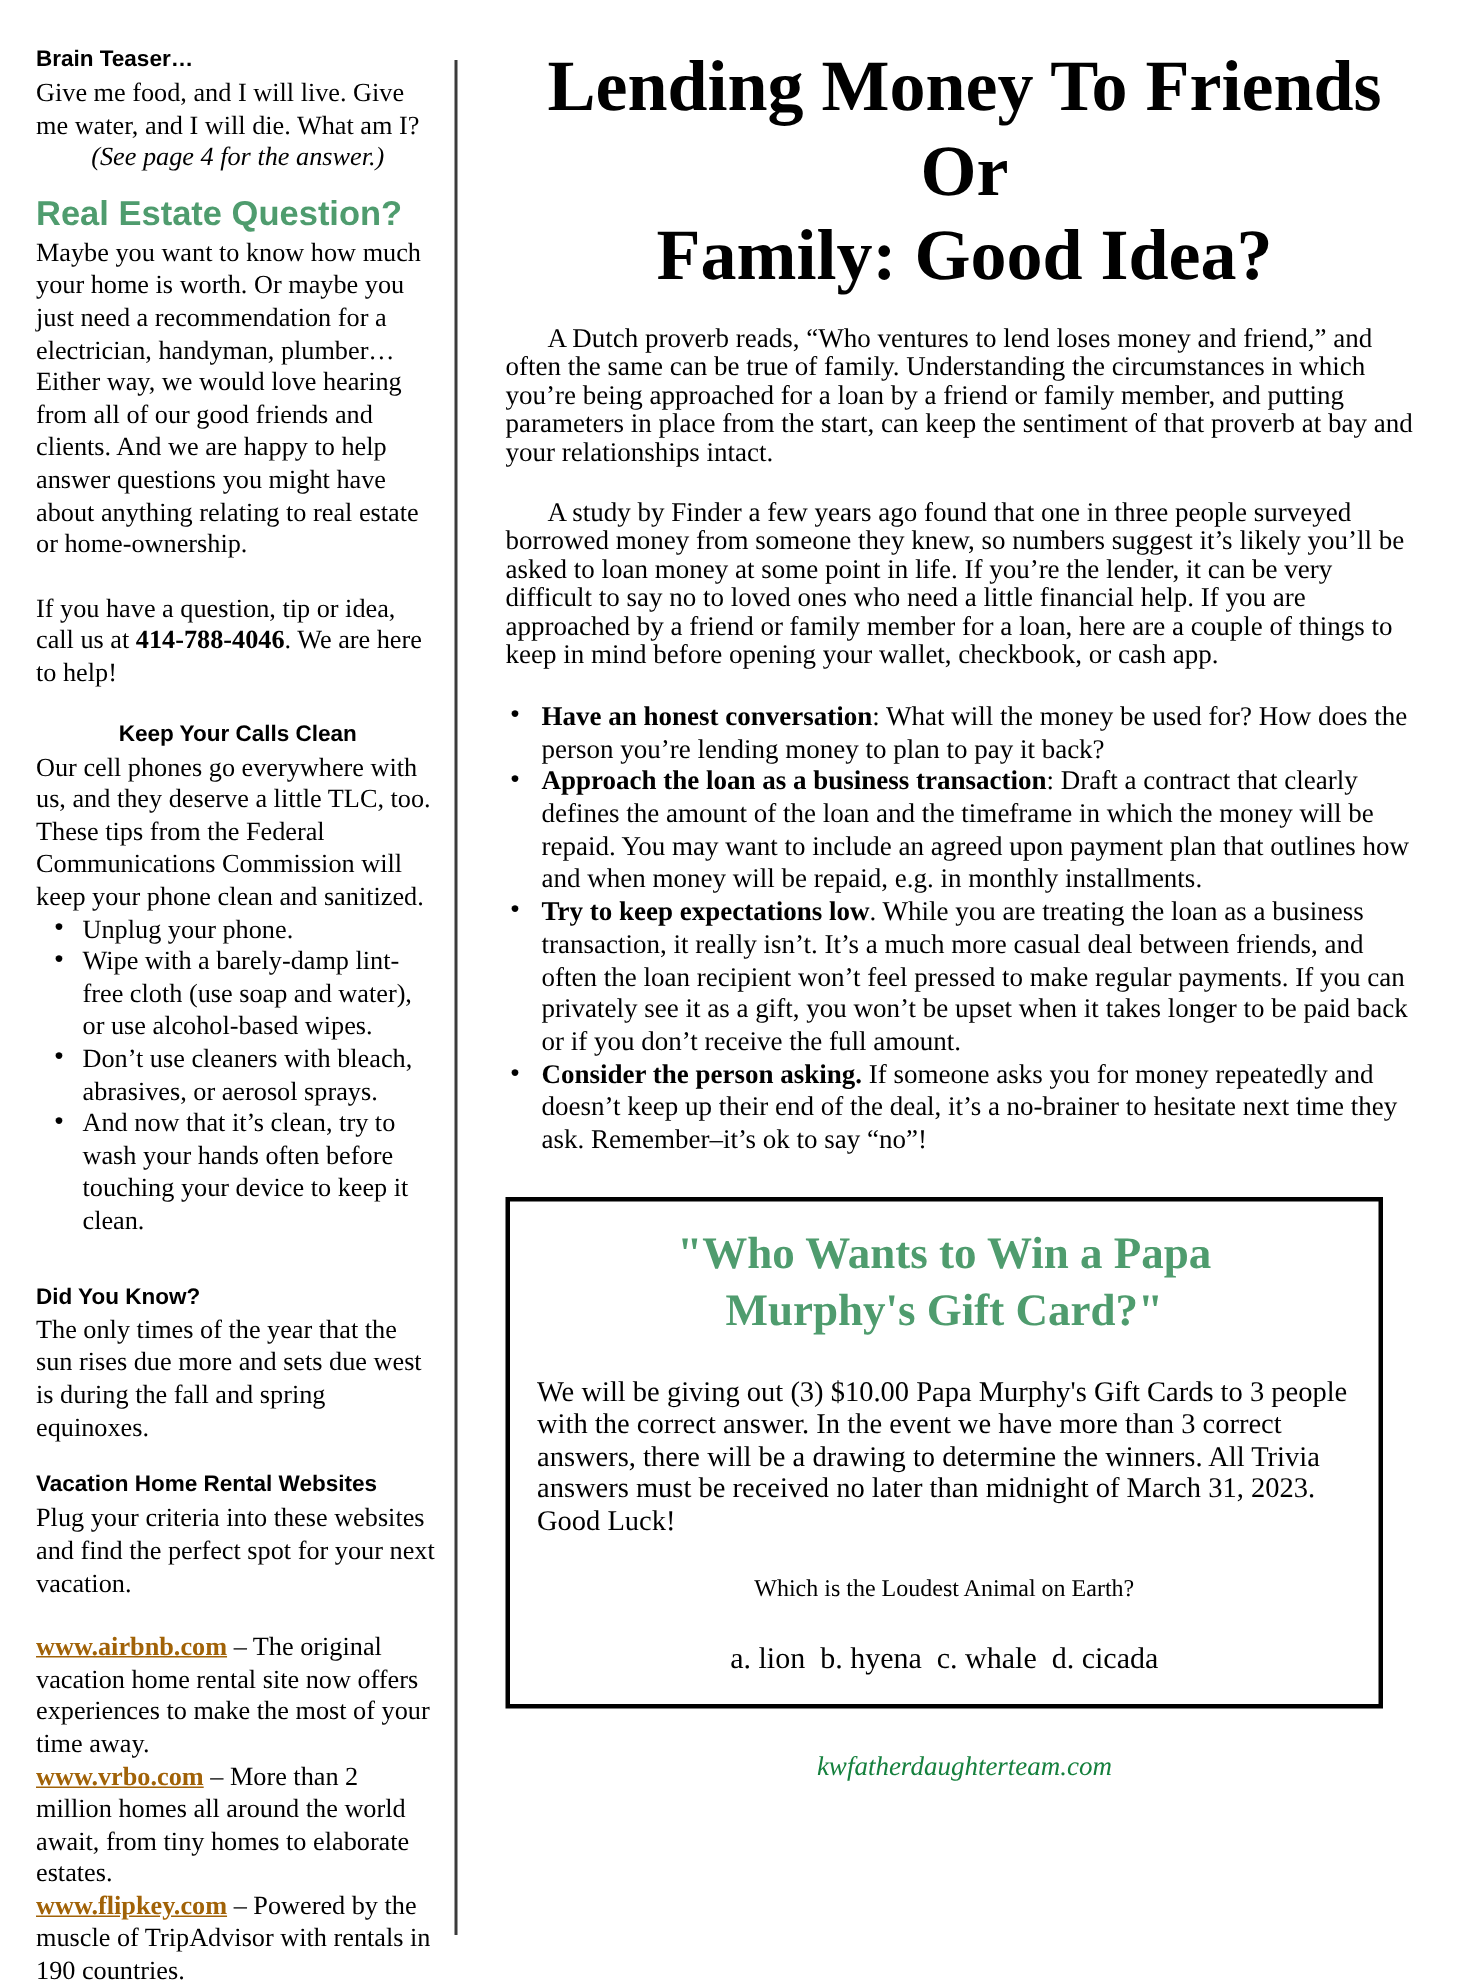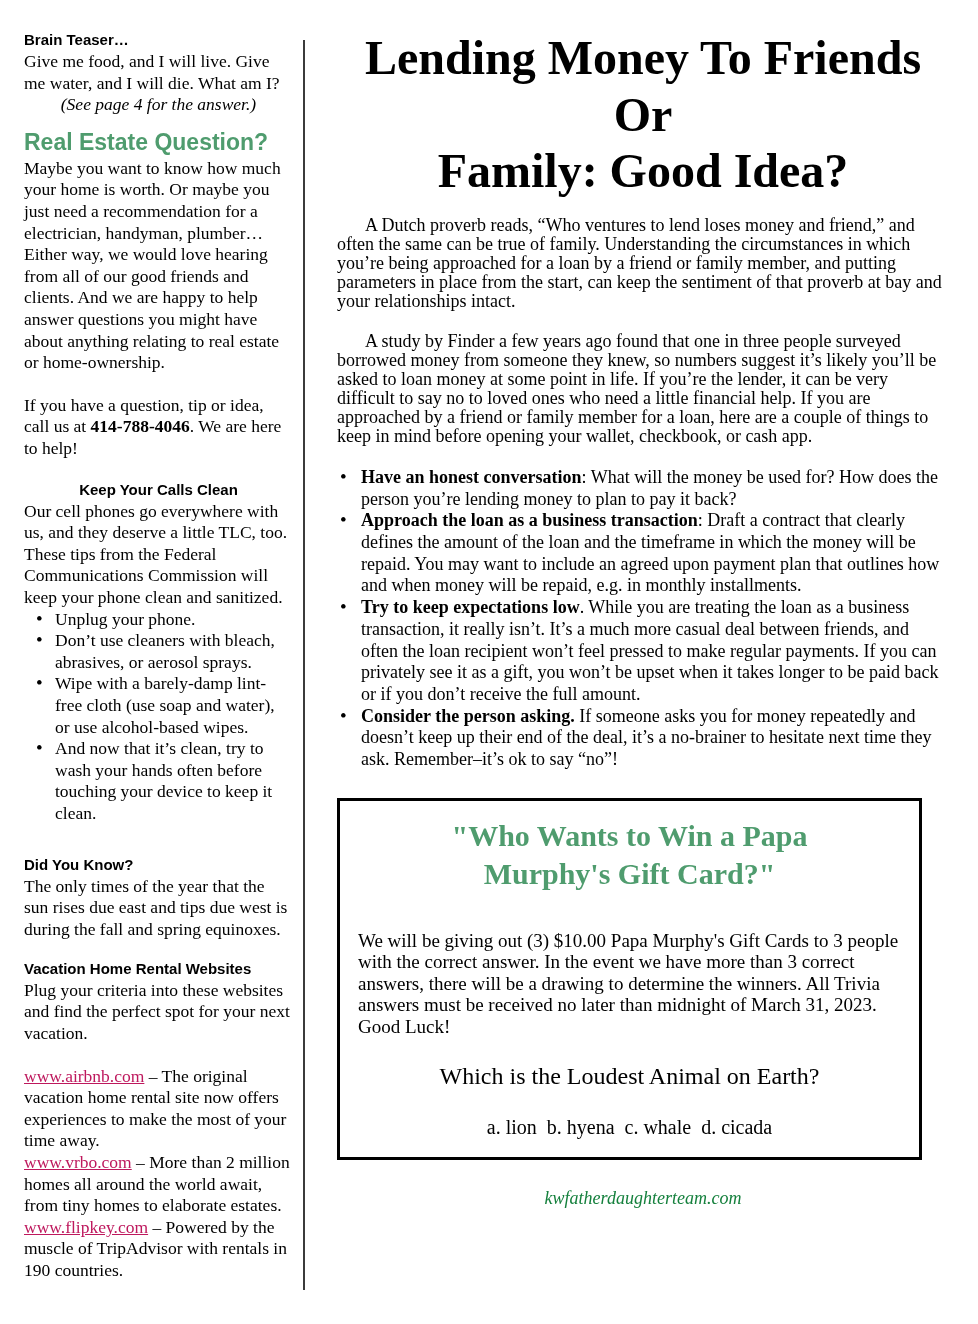--- a/index.html
+++ b/index.html
@@ -16,35 +16,35 @@
   .sans-h{font-family:"Liberation Sans", sans-serif;font-weight:bold;font-size:15px;line-height:1.08;margin:0 0 3px 0;}
   .sans-h.green{color:#4f9c6e;font-size:23px;}
   .left-col p{font-size:17.5px;line-height:21.6px;margin:0;}
   .note{font-style:italic;text-align:center;margin:0 0 14px 0 !important;}
   .spacer-line{height:21px;}
   .sec{margin-top:22px;text-align:center;}
   .bullets{list-style:none;margin:0;padding:0;}
   .bullets li{position:relative;padding-left:31px;font-size:17.5px;line-height:21.6px;}
   .bullets li::before{content:"\2022";position:absolute;left:12px;top:-1px;font-size:19px;}
   .site p{margin:0;}
-  .wlink{font-weight:normal;text-decoration:underline;color:#be185d;}
+  .wlink{font-weight:bold;text-decoration:underline;color:#a16207;}
 
   
   .article-title{font-size:48px;font-weight:bold;text-align:center;line-height:1.18;margin:0 0 16px 0;}
   .right-col .body-p{font-size:18px;line-height:19px;margin:0 0 21px 0;text-indent:28px;}
   .tips{list-style:none;margin:0 0 0 0;padding:0;}
   .tips li{position:relative;padding-left:24px;font-size:18px;line-height:21.7px;}
   .tips li::before{content:"\2022";position:absolute;left:3px;top:-1px;font-size:19px;}
   .tips .lead{font-weight:bold;}
 
   
   .contest-box{border:3px solid #000;width:585px;box-sizing:border-box;margin-top:27px;padding:14px 18px 18px 18px;}
   .contest-title{color:#4f9c6e;font-size:30px;font-weight:bold;text-align:center;line-height:1.28;margin:2px 0 0 0;}
-  .contest-body{font-size:19px;line-height:21.6px;margin:36px 0 0 0;}
-  .contest-question{font-size:24px;text-align:center;margin:26px 0 0 0;}
+  .contest-body{font-size:19px;line-height:21.6px;margin:24px 0 0 0;}
+  .contest-question{font-size:16px;text-align:center;margin:26px 0 0 0;}
   .contest-answers{font-size:20px;text-align:center;margin:26px 0 0 0;white-space:pre-wrap;}
   .contest-cta{font-size:19px;line-height:21.6px;text-align:center;max-width:470px;margin:26px auto 0 auto;}
 
   .site-footer{font-style:italic;color:#15803d;font-size:18px;text-align:center;margin-top:28px;}
 </style>
 </head>
 <body>
 
 <div class="left-col">
 
@@ -54,27 +54,27 @@
 
   <h2 class="sans-h green">Real Estate Question?</h2>
   <p>Maybe you want to know how much your home is worth. Or maybe you just need a recommendation for a electrician, handyman, plumber… Either way, we would love hearing from all of our good friends and clients. And we are happy to help answer questions you might have about anything relating to real estate or home-ownership.</p>
   <div class="spacer-line"></div>
   <p><span>If you have a question, tip or idea, call us at </span><b>414-788-4046</b><span>. We are here to help!</span></p>
 
   <h2 class="sans-h sec">Keep Your Calls Clean</h2>
   <p>Our cell phones go everywhere with us, and they deserve a little TLC, too. These tips from the Federal Communications Commission will keep your phone clean and sanitized.</p>
   <ul class="bullets">
     <li>Unplug your phone.</li>
+    <li>Wipe with a barely-damp lint-free cloth (use soap and water), or use alcohol-based wipes.</li>
     <li>Don’t use cleaners with bleach, abrasives, or aerosol sprays.</li>
-    <li>Wipe with a barely-damp lint-free cloth (use soap and water), or use alcohol-based wipes.</li>
     <li>And now that it’s clean, try to wash your hands often before touching your device to keep it clean.</li>
   </ul>
 
   <h2 class="sans-h" style="margin-top:32px;">Did You Know?</h2>
-  <p>The only times of the year that the sun rises due east and tips due west is during the fall and spring equinoxes.</p>
+  <p>The only times of the year that the sun rises due more and sets due west is during the fall and spring equinoxes.</p>
 
   <h2 class="sans-h" style="margin-top:20px;">Vacation Home Rental Websites</h2>
   <p>Plug your criteria into these websites and find the perfect spot for your next vacation.</p>
   <div class="spacer-line"></div>
   <div class="site">
     <p><span class="wlink">www.airbnb.com</span><span> – The original vacation home rental site now offers experiences to make the most of your time away.</span></p>
     <p><span class="wlink">www.vrbo.com</span><span> – More than 2 million homes all around the world await, from tiny homes to elaborate estates.</span></p>
     <p><span class="wlink">www.flipkey.com</span><span> – Powered by the muscle of TripAdvisor with rentals in 190 countries.</span></p>
   </div>
 

